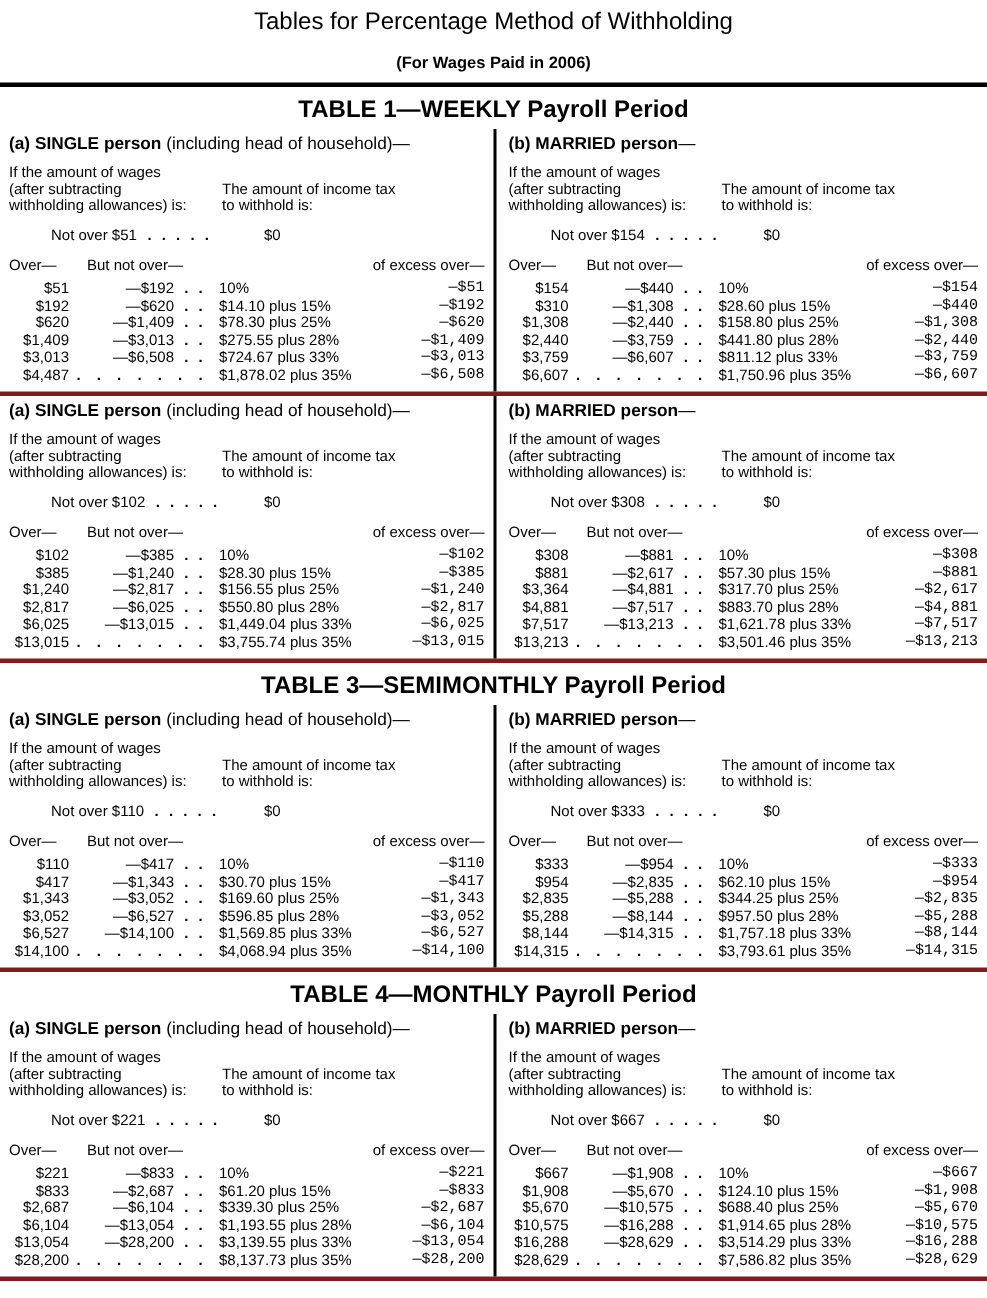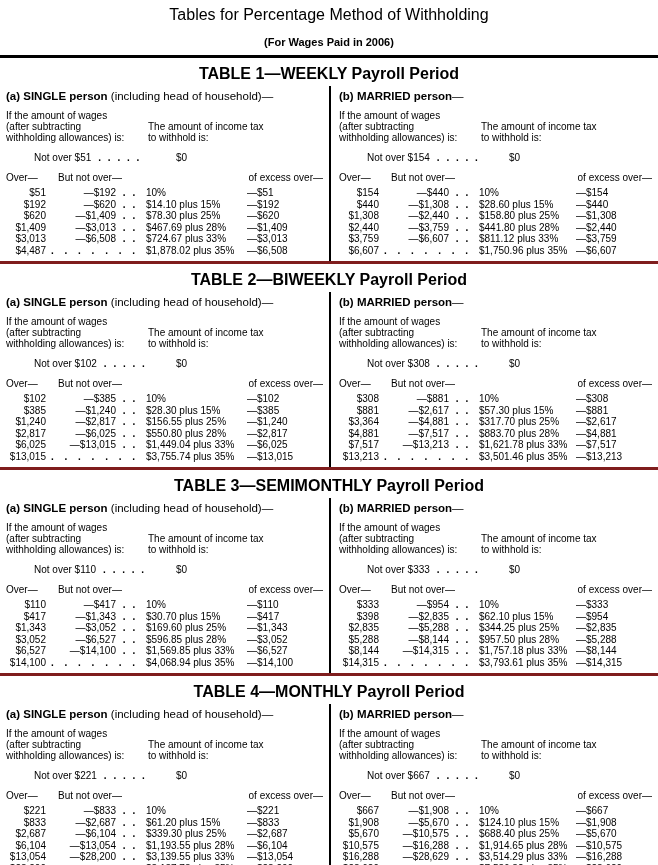--- a/index.html
+++ b/index.html
@@ -28,21 +28,21 @@
   .colhead{display:flex;margin-bottom:4px;line-height:11px;}
   .ch1{width:52px;}
   .ch2{flex:1;}
   .ch3{text-align:right;}
   .rows .row{display:flex;line-height:11.5px;white-space:nowrap;}
   .c1{width:40px;text-align:right;}
   .c2{width:70px;text-align:right;}
   .cdots{width:28px;text-align:center;letter-spacing:2px;font-weight:bold;}
   .row.nob .cdots{width:98px;text-align:center;letter-spacing:4px;}
   .c3{flex:1;text-align:left;padding-left:2px;}
-  .c4{width:76px;text-align:left;}
+  .c4{width:76px;text-align:right;font-family:Liberation Mono, monospace;}
 </style>
 </head>
 <body>
 
 <div class="doc">
   <div class="page-title">Tables for Percentage Method of Withholding</div>
   <div class="page-subtitle">(For Wages Paid in 2006)</div>
   <div class="top-rule"></div>
   <div id="tables">
   <section class="ptable">
@@ -96,21 +96,21 @@
     <span class="c2">—$1,409</span>
     <span class="cdots">. .</span>
     <span class="c3">$78.30 plus 25%</span>
     <span class="c4">—$620</span>
   </div>
 
   <div class="row">
     <span class="c1">$1,409</span>
     <span class="c2">—$3,013</span>
     <span class="cdots">. .</span>
-    <span class="c3">$467.69 plus 28%</span>
+    <span class="c3">$275.55 plus 28%</span>
     <span class="c4">—$1,409</span>
   </div>
 
   <div class="row">
     <span class="c1">$3,013</span>
     <span class="c2">—$6,508</span>
     <span class="cdots">. .</span>
     <span class="c3">$724.67 plus 33%</span>
     <span class="c4">—$3,013</span>
   </div>
@@ -154,21 +154,21 @@
     <div class="rows">
   <div class="row">
     <span class="c1">$154</span>
     <span class="c2">—$440</span>
     <span class="cdots">. .</span>
     <span class="c3">10%</span>
     <span class="c4">—$154</span>
   </div>
 
   <div class="row">
-    <span class="c1">$440</span>
+    <span class="c1">$310</span>
     <span class="c2">—$1,308</span>
     <span class="cdots">. .</span>
     <span class="c3">$28.60 plus 15%</span>
     <span class="c4">—$440</span>
   </div>
 
   <div class="row">
     <span class="c1">$1,308</span>
     <span class="c2">—$2,440</span>
     <span class="cdots">. .</span>
@@ -198,21 +198,20 @@
     <span class="cdots">. . . . . . .</span>
     <span class="c3">$1,750.96 plus 35%</span>
     <span class="c4">—$6,607</span>
   </div>
 </div>
   </div>
 </div>
   </section>
 
   <section class="ptable">
-    <div class="ttitle">TABLE 2—BIWEEKLY Payroll Period</div>
     <div class="panels">
   <div class="panel">
     <div class="phead">
       <span class="phb">(a) SINGLE person</span><span class="phr"> (including head of household)—</span>
     </div>
     <div class="subhead">
       <div class="wages">
         <div>If the amount of wages</div>
         <div>(after subtracting</div>
         <div>withholding allowances) is:</div>
@@ -472,21 +471,21 @@
     <div class="rows">
   <div class="row">
     <span class="c1">$333</span>
     <span class="c2">—$954</span>
     <span class="cdots">. .</span>
     <span class="c3">10%</span>
     <span class="c4">—$333</span>
   </div>
 
   <div class="row">
-    <span class="c1">$398</span>
+    <span class="c1">$954</span>
     <span class="c2">—$2,835</span>
     <span class="cdots">. .</span>
     <span class="c3">$62.10 plus 15%</span>
     <span class="c4">—$954</span>
   </div>
 
   <div class="row">
     <span class="c1">$2,835</span>
     <span class="c2">—$5,288</span>
     <span class="cdots">. .</span>

